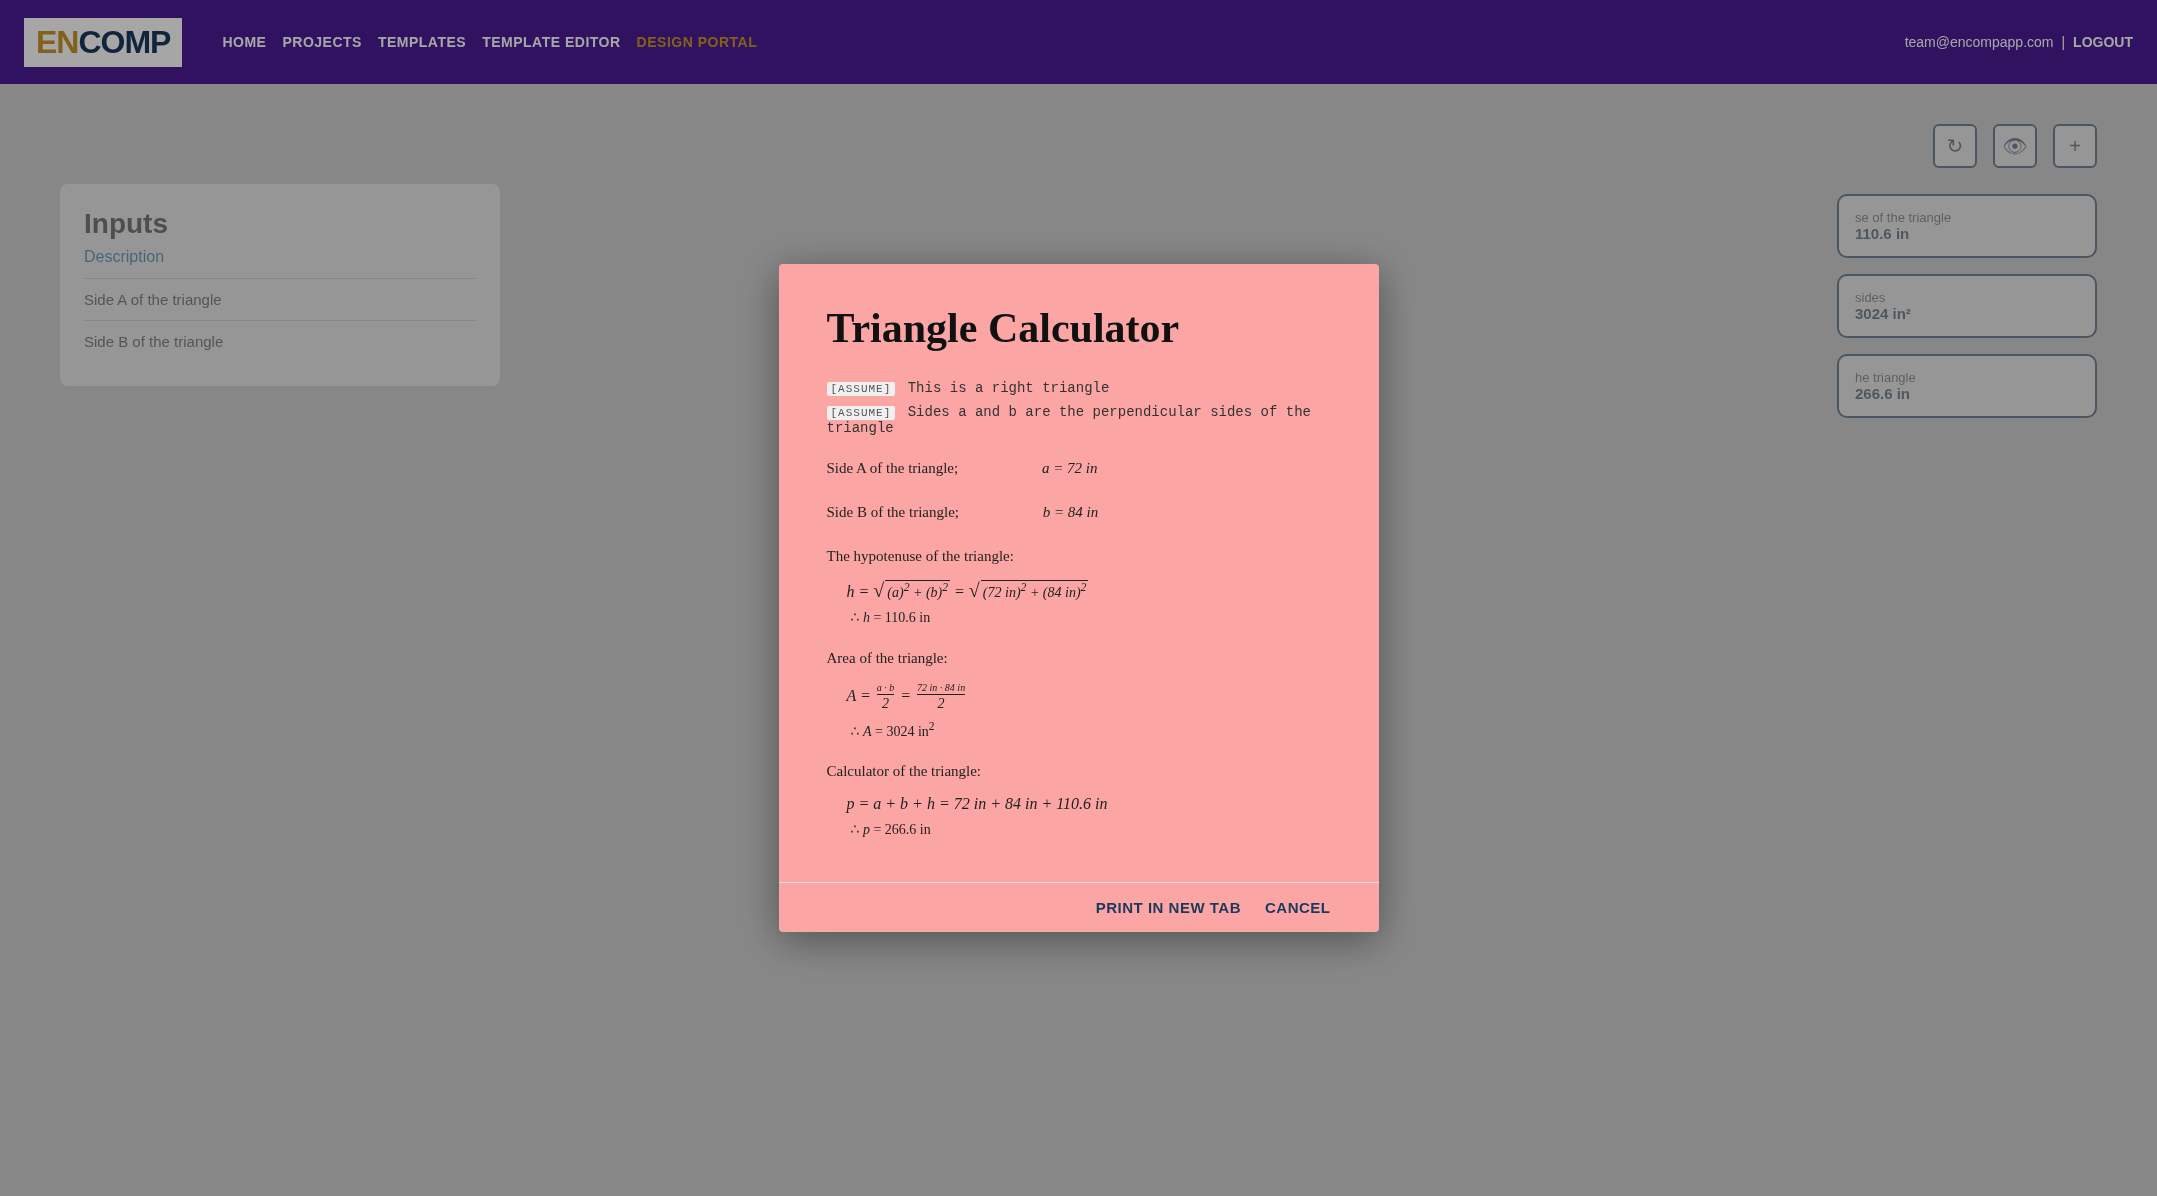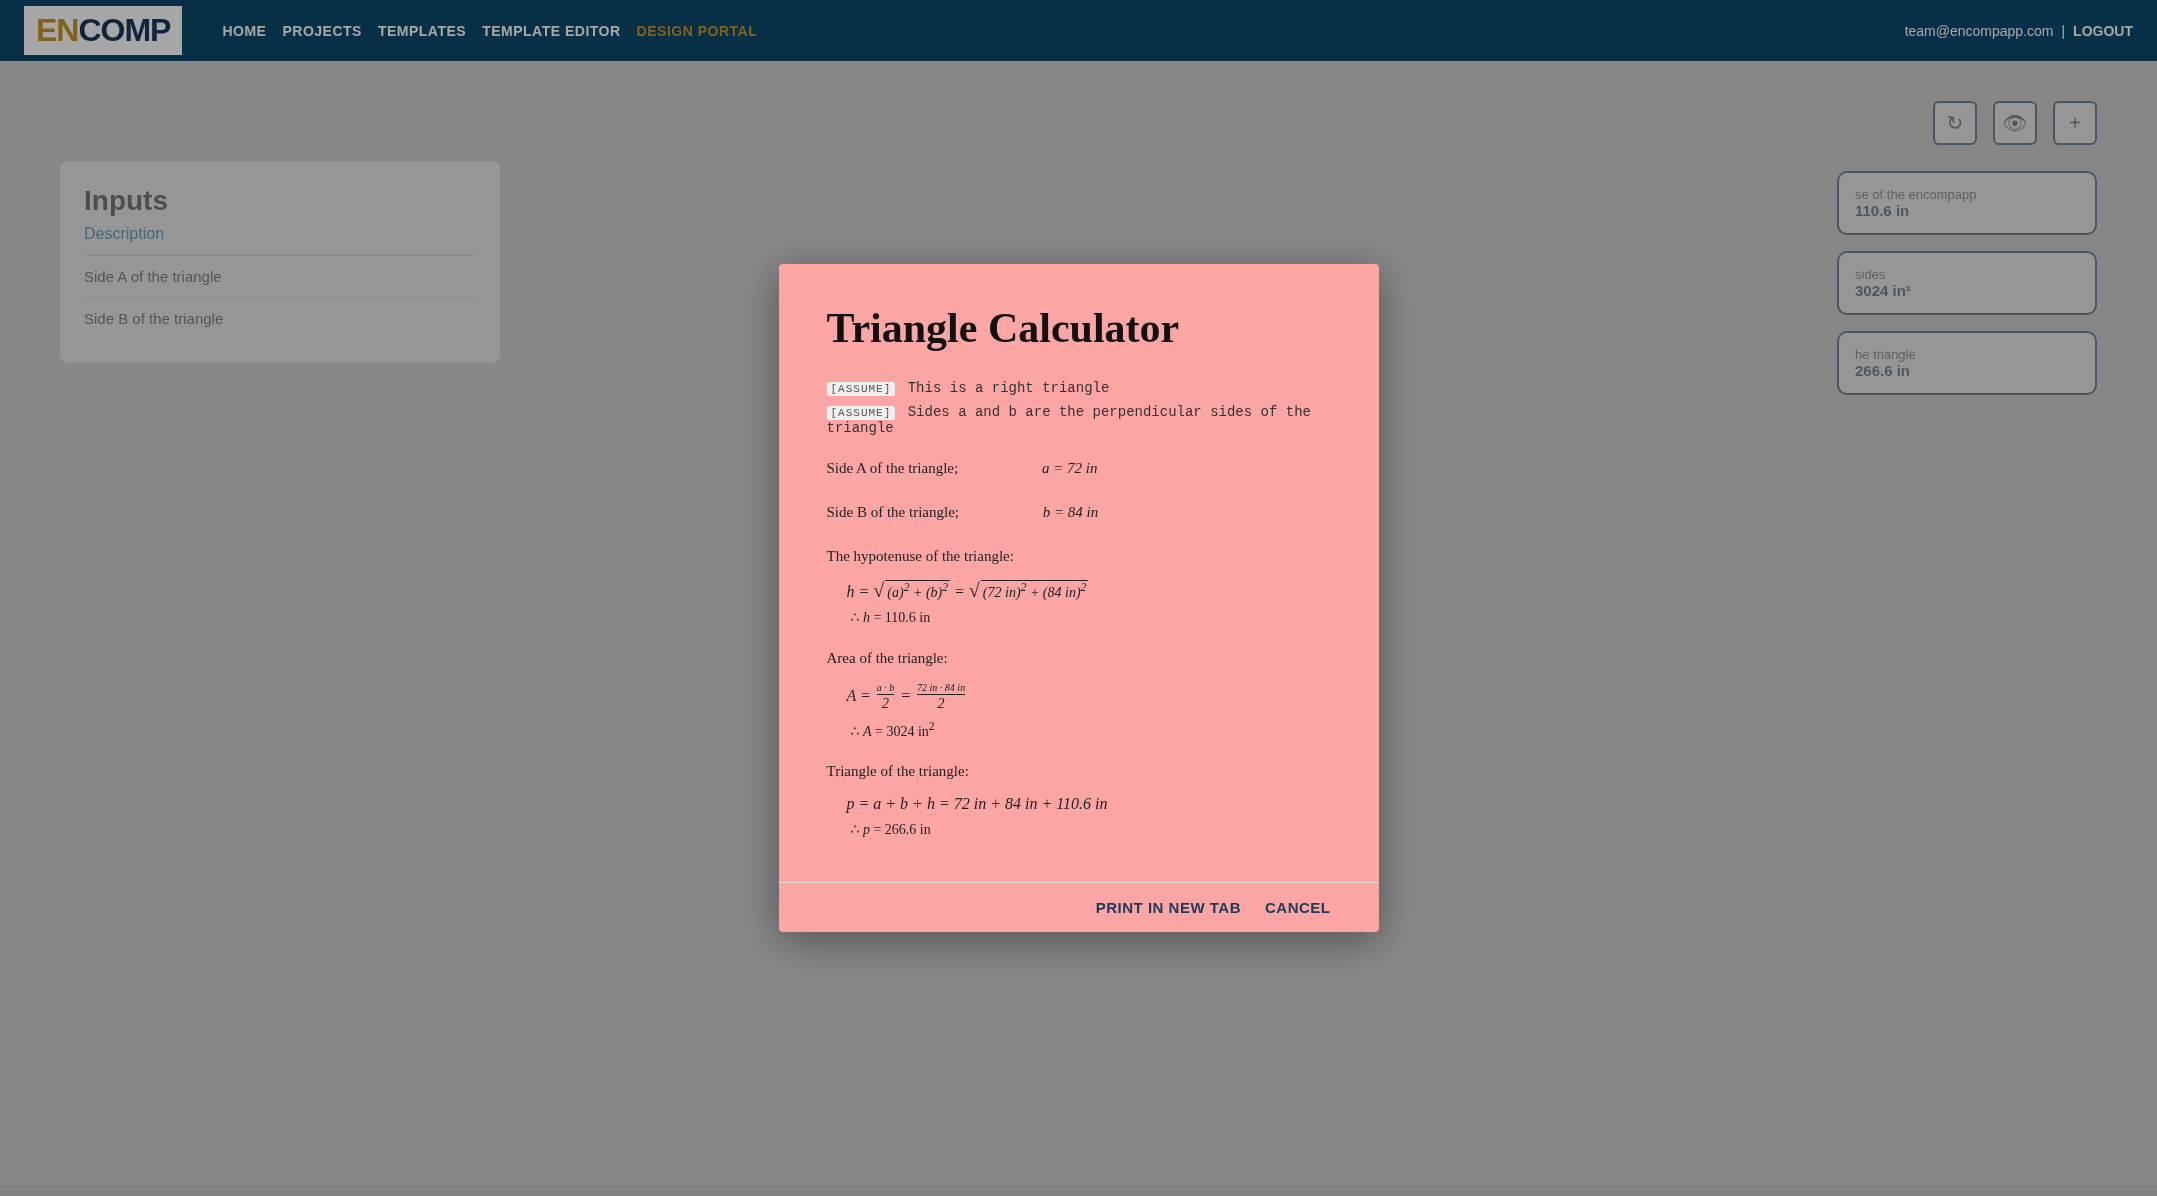--- a/index.html
+++ b/index.html
@@ -1,21 +1,21 @@
 <!DOCTYPE html>
 <html><head>
   <meta charset="utf-8">
   <style>
     * { box-sizing: border-box; margin: 0; padding: 0; }
     body { font-family: Arial, sans-serif; background: #c8c8c8; min-height: 100vh; }
 
     
     .navbar {
-      background: #0c4a6e;
-      height: 61px;
+      background: #4c1d95;
+      height: 84px;
       display: flex;
       align-items: center;
       padding: 0 24px;
       gap: 32px;
     }
     .logo-container {
       background: white;
       padding: 6px 12px;
       display: flex;
       align-items: center;
@@ -252,21 +252,21 @@
 
     <div class="bg-card" style="margin-top: 60px; margin-left: 20px;">
       <div class="bg-inputs-title">Inputs</div>
       <div class="bg-inputs-sub">Description</div>
       <div class="bg-row">Side A of the triangle</div>
       <div class="bg-row">Side B of the triangle</div>
     </div>
 
     <div class="bg-outputs" style="top:110px;">
       <div class="bg-output-card">
-        <div class="label">se of the encompapp</div>
+        <div class="label">se of the triangle</div>
         <div class="value">110.6 in</div>
       </div>
       <div class="bg-output-card">
         <div class="label">sides</div>
         <div class="value">3024 in²</div>
       </div>
       <div class="bg-output-card">
         <div class="label">he triangle</div>
         <div class="value">266.6 in</div>
       </div>
@@ -340,21 +340,21 @@
                 <span class="den">2</span>
               </span>
             </span>
           </div>
           <div class="therefore-line">
             ∴ <i>A</i> = 3024 in<sup>2</sup>
           </div>
         </div>
 
         <div class="modal-section">
-          <div class="content-text">Triangle of the triangle:</div>
+          <div class="content-text">Calculator of the triangle:</div>
           <div class="math-block">
             <span class="math-formula">
               <i>p</i> = <i>a</i> + <i>b</i> + <i>h</i> = 72 in + 84 in + 110.6 in
             </span>
           </div>
           <div class="therefore-line">
             ∴ <i>p</i> = 266.6 in
           </div>
         </div>
 

